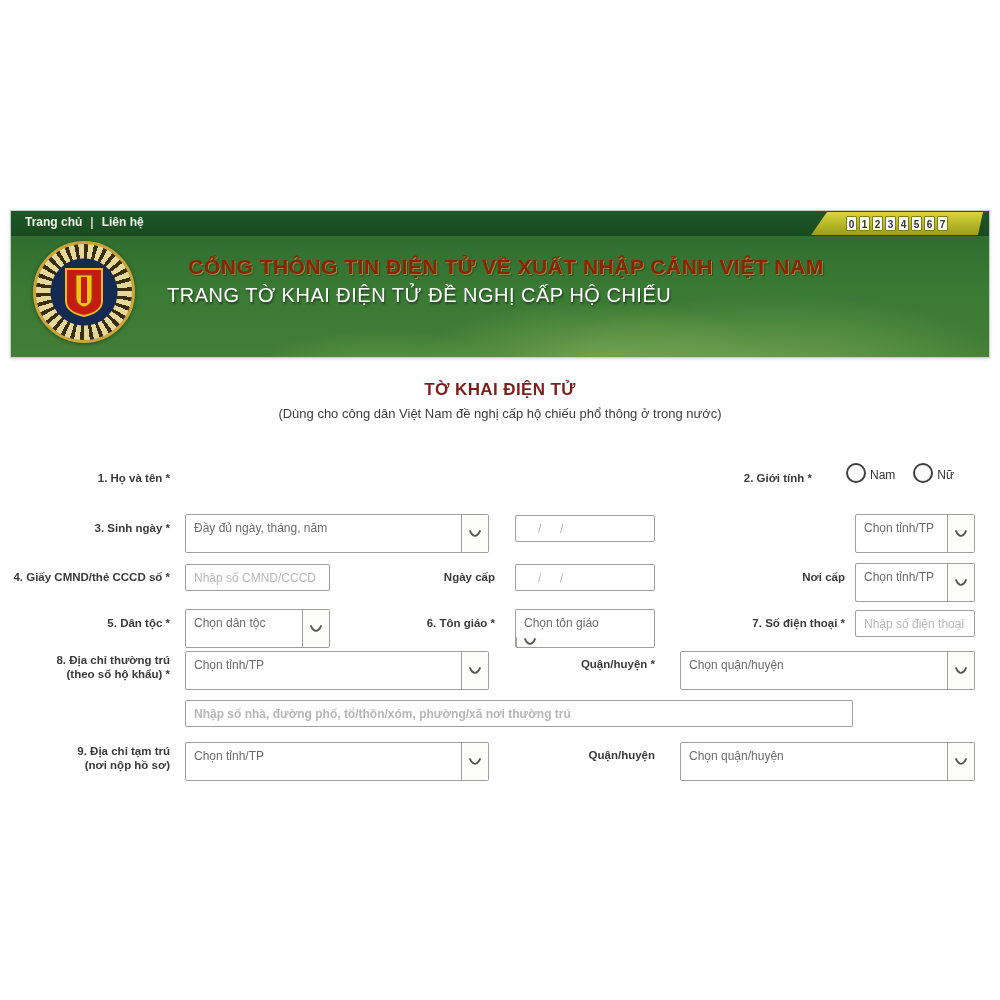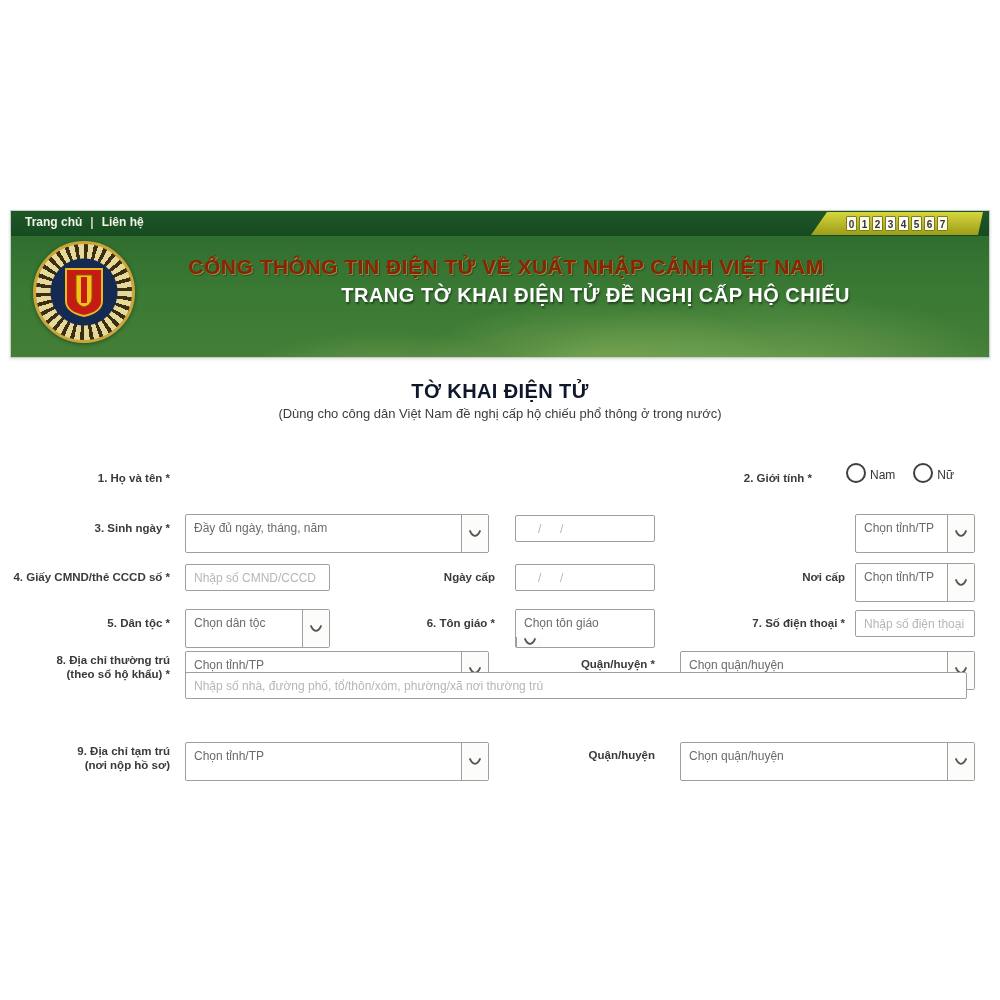--- a/index.html
+++ b/index.html
@@ -49,27 +49,27 @@
     display:flex; align-items:center; justify-content:center;
   }
   .emblem svg { display:block; }
   .portal-title {
     position:absolute; left:140px; top:44px; width:710px; text-align:center;
     font-size:21px; font-weight:bold; letter-spacing:.5px; color:#8a2402;
     text-shadow:1px 1px 0 rgba(255,210,120,.45), 2px 2px 1px rgba(40,20,0,.35);
     white-space:nowrap;
   }
   .page-title {
-    position:absolute; left:129px; top:73px; width:710px; text-align:right;
-    font-size:20px; font-weight:bold; letter-spacing:.5px; color:#ffffff;
+    position:absolute; left:156px; top:73px; width:710px; text-align:left;
+    font-size:20px; font-weight:normal; letter-spacing:.5px; color:#ffffff;
     text-shadow:1px 2px 2px rgba(0,0,0,.45); white-space:nowrap;
   }
   
   .form-title { position:absolute; left:0; top:380px; width:100%; text-align:center;
-    font-size:20px; font-weight:bold; color:#0f172a; letter-spacing:.4px; }
+    font-size:17px; font-weight:bold; color:#7f1d1d; letter-spacing:.4px; }
   .form-subtitle { position:absolute; left:0; top:406px; width:100%; text-align:center;
     font-size:13px; color:#3c3c3c; }
   .lbl {
     position:absolute; font-size:11.5px; font-weight:bold; color:#3a3a3a;
     text-align:right; line-height:14px;
   }
   .lbl .l2 { display:block; }
   input.txt {
     position:absolute; height:27px; border:1px solid #9f9f9f; border-radius:2px;
     background:#fff; font-family:"Liberation Sans",sans-serif; font-size:12px;
@@ -211,21 +211,21 @@
   <div class="lbl" style="left:545px; top:657px; width:110px;">Quận/huyện *</div>
   <div class="select" style="left:680px; top:651px; width:295px;">
     <span class="val">Chọn quận/huyện</span>
     <span class="arrow">
       <svg width="14" height="10" viewBox="0 0 14 10">
           <path d="M2 2 C5 8.5, 9 8.5, 12 2" fill="none" stroke="#555" stroke-width="1.8" stroke-linecap="round"></path>
         </svg>
     </span>
   </div>
 
-  <input class="txt" style="left: 185px; top: 672px; width: 782px;" type="text" placeholder="Nhập số nhà, đường phố, tổ/thôn/xóm, phường/xã nơi thường trú">
+  <input class="txt" style="left: 185px; top: 700px; width: 668px; font-weight: bold;" type="text" placeholder="Nhập số nhà, đường phố, tổ/thôn/xóm, phường/xã nơi thường trú">
 
   <div class="lbl" style="left:20px; top:744px; width:150px;">
     <span>9. Địa chỉ tạm trú</span>
     <span class="l2">(nơi nộp hồ sơ)</span>
   </div>
   <div class="select" style="left:185px; top:742px; width:304px;">
     <span class="val">Chọn tỉnh/TP</span>
     <span class="arrow">
       <svg width="14" height="10" viewBox="0 0 14 10">
           <path d="M2 2 C5 8.5, 9 8.5, 12 2" fill="none" stroke="#555" stroke-width="1.8" stroke-linecap="round"></path>

